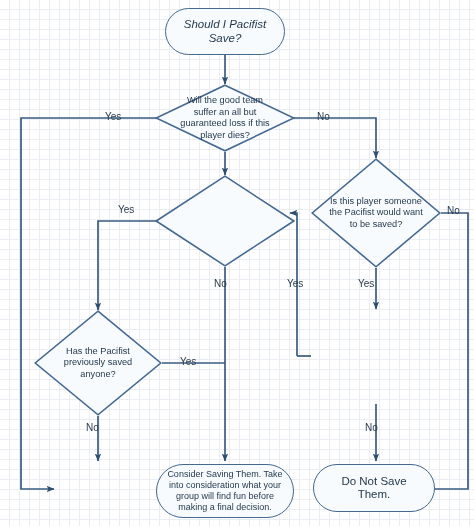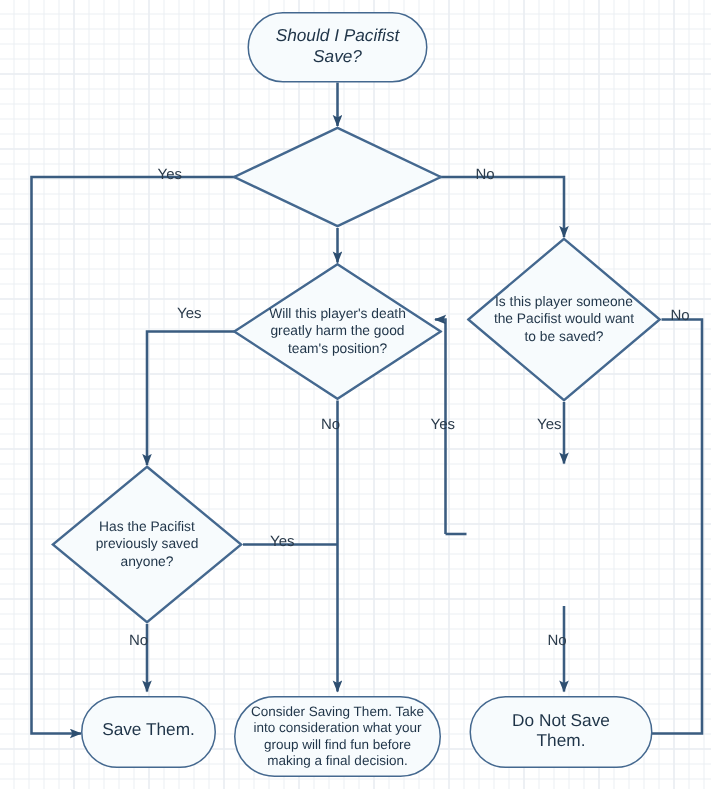--- a/index.html
+++ b/index.html
@@ -135,47 +135,44 @@
   </svg>
 
   <div class="node terminal start-node" style="left:165px; top:8px; width:120px; height:47px;">
     <div class="txt">Should I Pacifist Save?</div>
   </div>
 
   <div class="diamond" style="left:155px; top:84px; width:140px; height:68px;">
     <svg class="shape" viewBox="0 0 140 68" preserveAspectRatio="none">
       <polygon points="70,1.2 138.8,34 70,66.8 1.2,34" fill="#f7fbfd" stroke="#44688f" stroke-width="1.6"></polygon>
     </svg>
+    <div class="txt">Will the good team suffer an all but guaranteed loss if this player dies?</div>
   </div>
 
   <div class="diamond" style="left:155px; top:175px; width:140px; height:92px;">
     <svg class="shape" viewBox="0 0 140 92" preserveAspectRatio="none">
       <polygon points="70,1.2 138.8,46 70,90.8 1.2,46" fill="#f7fbfd" stroke="#44688f" stroke-width="1.6"></polygon>
     </svg>
-    <div class="txt">Will this player's death greatly harm the good team's position?</div>
   </div>
 
   <div class="diamond" style="left:34px; top:310px; width:128px; height:106px;">
     <svg class="shape" viewBox="0 0 128 106" preserveAspectRatio="none">
       <polygon points="64,1.2 126.8,53 64,104.8 1.2,53" fill="#f7fbfd" stroke="#44688f" stroke-width="1.6"></polygon>
     </svg>
     <div class="txt">Has the Pacifist previously saved anyone?</div>
   </div>
 
   <div class="diamond" style="left:311px; top:158px; width:130px; height:110px;">
     <svg class="shape" viewBox="0 0 130 110" preserveAspectRatio="none">
       <polygon points="65,1.2 128.8,55 65,108.8 1.2,55" fill="#f7fbfd" stroke="#44688f" stroke-width="1.6"></polygon>
     </svg>
     <div class="txt">Is this player someone the Pacifist would want to be saved?</div>
   </div>
 
 
-  <div class="node terminal end-node" style="left:54px; top:464px; width:90px; height:48px;">
-    <div class="txt">Save Them.</div>
-  </div>
 
   <div class="node terminal end-node small-text" style="left:156px; top:464px; width:138px; height:54px;text-align:center;">
     <div class="txt">Consider Saving Them. Take into consideration what your group will find fun before making a final decision.</div>
   </div>
 
   <div class="node terminal end-node" style="left:313px; top:464px; width:122px; height:48px;">
     <div class="txt">Do Not Save Them.</div>
   </div>
 
   <div class="edge-label" style="left:105px; top:112px;">Yes</div>

